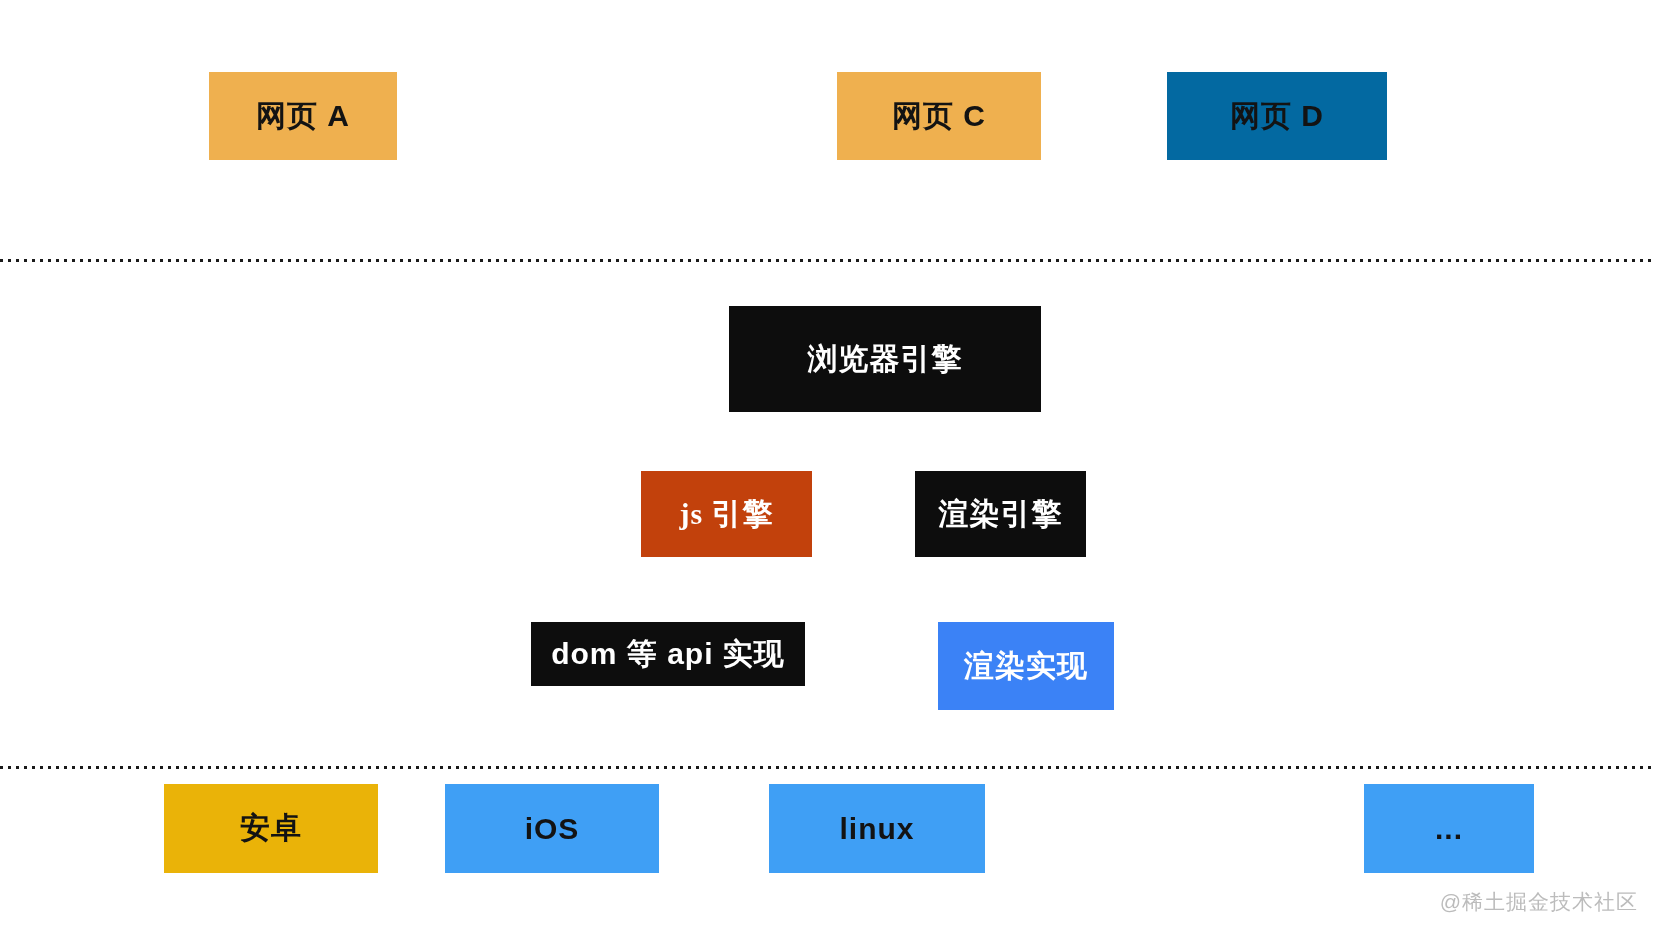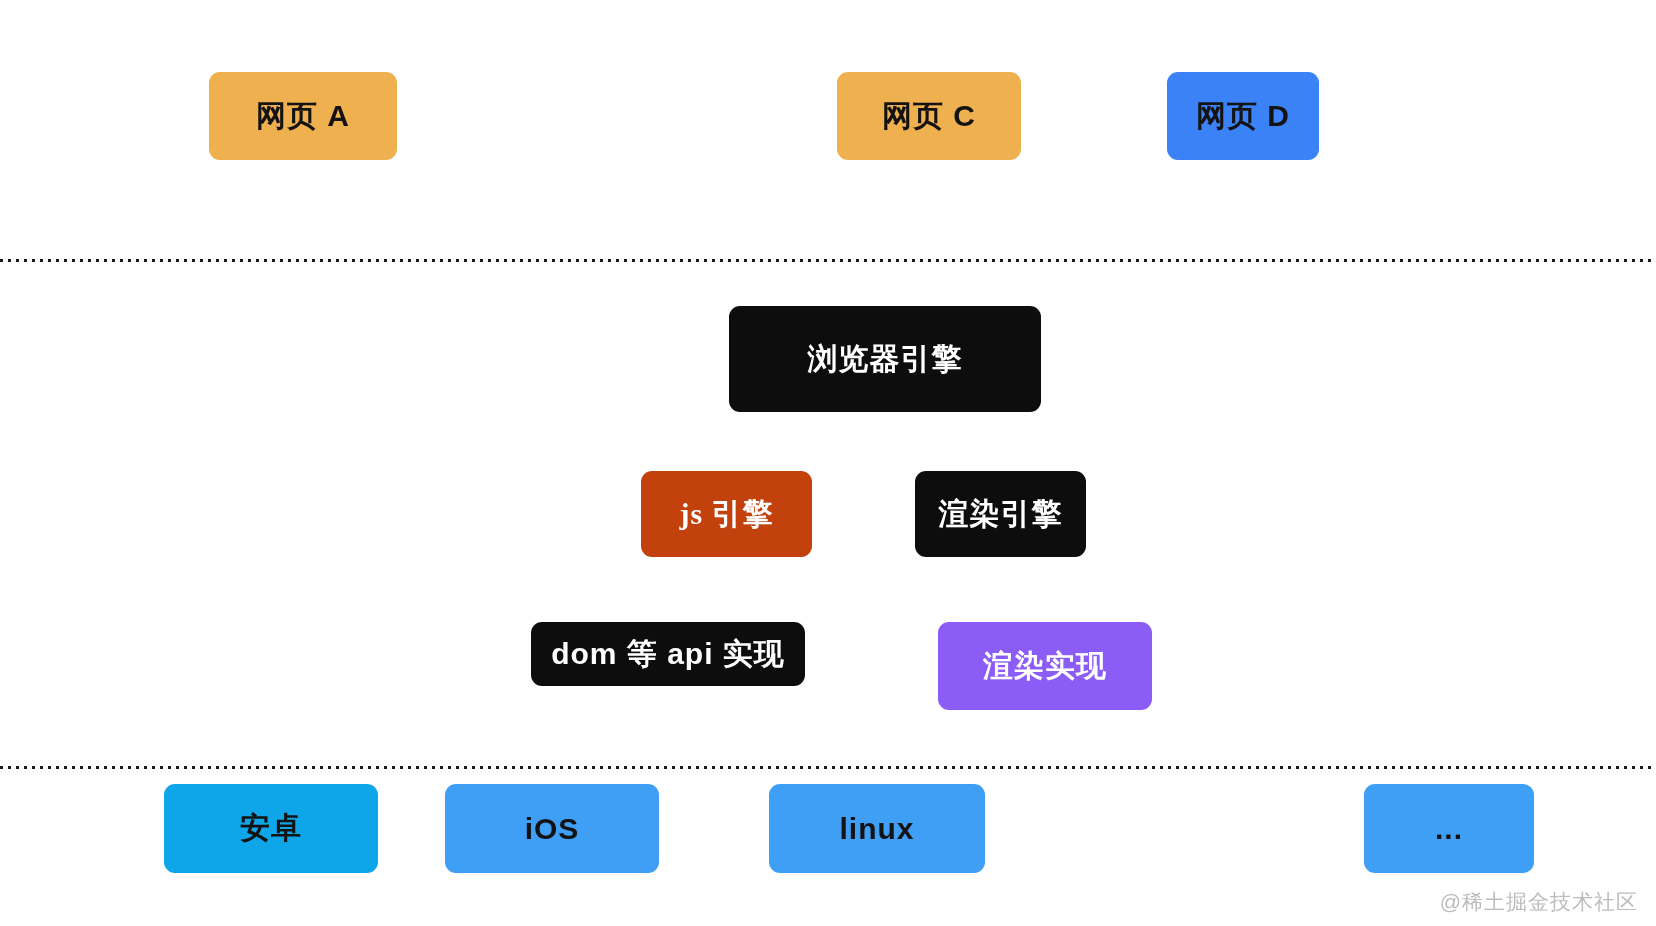--- a/index.html
+++ b/index.html
@@ -20,21 +20,20 @@
     position: absolute;
     display: flex;
     align-items: center;
     justify-content: center;
     font-weight: bold;
     font-size: 30px;
     letter-spacing: 1px;
     color: #131313;
     text-align: center;
     white-space: nowrap;
-    border-radius: 11px;
   }
   .node.dark { color: #ffffff; }
   .divider {
     position: absolute;
     left: 0;
     width: 1656px;
     height: 3px;
     background: repeating-linear-gradient(to right, #1a1a1a 0 3px, transparent 3px 8px);
   }
   .watermark {
@@ -46,35 +45,35 @@
     letter-spacing: 1px;
     color: #bcbcbc;
   }
 </style>
 </head>
 <body>
 
 <div class="canvas">
 
   <div class="node" style="left: 209px; top: 72px; width: 188px; height: 88px; background-color: rgb(239, 176, 79);">网页 A</div>
-  <div class="node" style="left: 837px; top: 72px; width: 184px; height: 88px; background-color: rgb(239, 176, 79);">网页 C</div>
-  <div class="node" style="left: 1167px; top: 72px; width: 152px; height: 88px; background-color: #3b82f6;">网页 D</div>
+  <div class="node" style="left: 837px; top: 72px; width: 204px; height: 88px; background-color: rgb(239, 176, 79);">网页 C</div>
+  <div class="node" style="left: 1167px; top: 72px; width: 220px; height: 88px; background-color: #0369a1;">网页 D</div>
 
   <div class="divider" style="top:259px;"></div>
 
   <div class="node dark" style="left: 729px; top: 306px; width: 312px; height: 106px; background-color: rgb(13, 13, 13);">浏览器引擎</div>
 
   <div class="node dark" style="left: 641px; top: 471px; width: 171px; height: 86px; background-color: #c2410c; font-family: Liberation Serif, serif;">js 引擎</div>
   <div class="node dark" style="left: 915px; top: 471px; width: 171px; height: 86px; background-color: rgb(13, 13, 13);">渲染引擎</div>
 
   <div class="node dark" style="left: 531px; top: 622px; width: 274px; height: 64px; background-color: rgb(13, 13, 13);">dom 等 api 实现</div>
-  <div class="node dark" style="left: 938px; top: 622px; width: 214px; height: 88px; background-color: #8b5cf6;">渲染实现</div>
+  <div class="node dark" style="left: 938px; top: 622px; width: 176px; height: 88px; background-color: #3b82f6;">渲染实现</div>
 
   <div class="divider" style="top:766px;"></div>
 
-  <div class="node" style="left: 164px; top: 784px; width: 214px; height: 89px; background-color: #0ea5e9;">安卓</div>
+  <div class="node" style="left: 164px; top: 784px; width: 214px; height: 89px; background-color: #eab308;">安卓</div>
   <div class="node" style="left: 445px; top: 784px; width: 214px; height: 89px; background-color: rgb(63, 159, 245);">iOS</div>
   <div class="node" style="left: 741px; top: 784px; width: 216px; height: 89px; background-color: rgb(63, 159, 245); margin-left: 28px;">linux</div>
   <div class="node" style="left: 1364px; top: 784px; width: 170px; height: 89px; background-color: rgb(63, 159, 245);">...</div>
 
   <div class="watermark" style="color: rgb(188, 188, 188); margin-top: 12px;">@稀土掘金技术社区</div>
 
 </div>
 
 </body></html>

